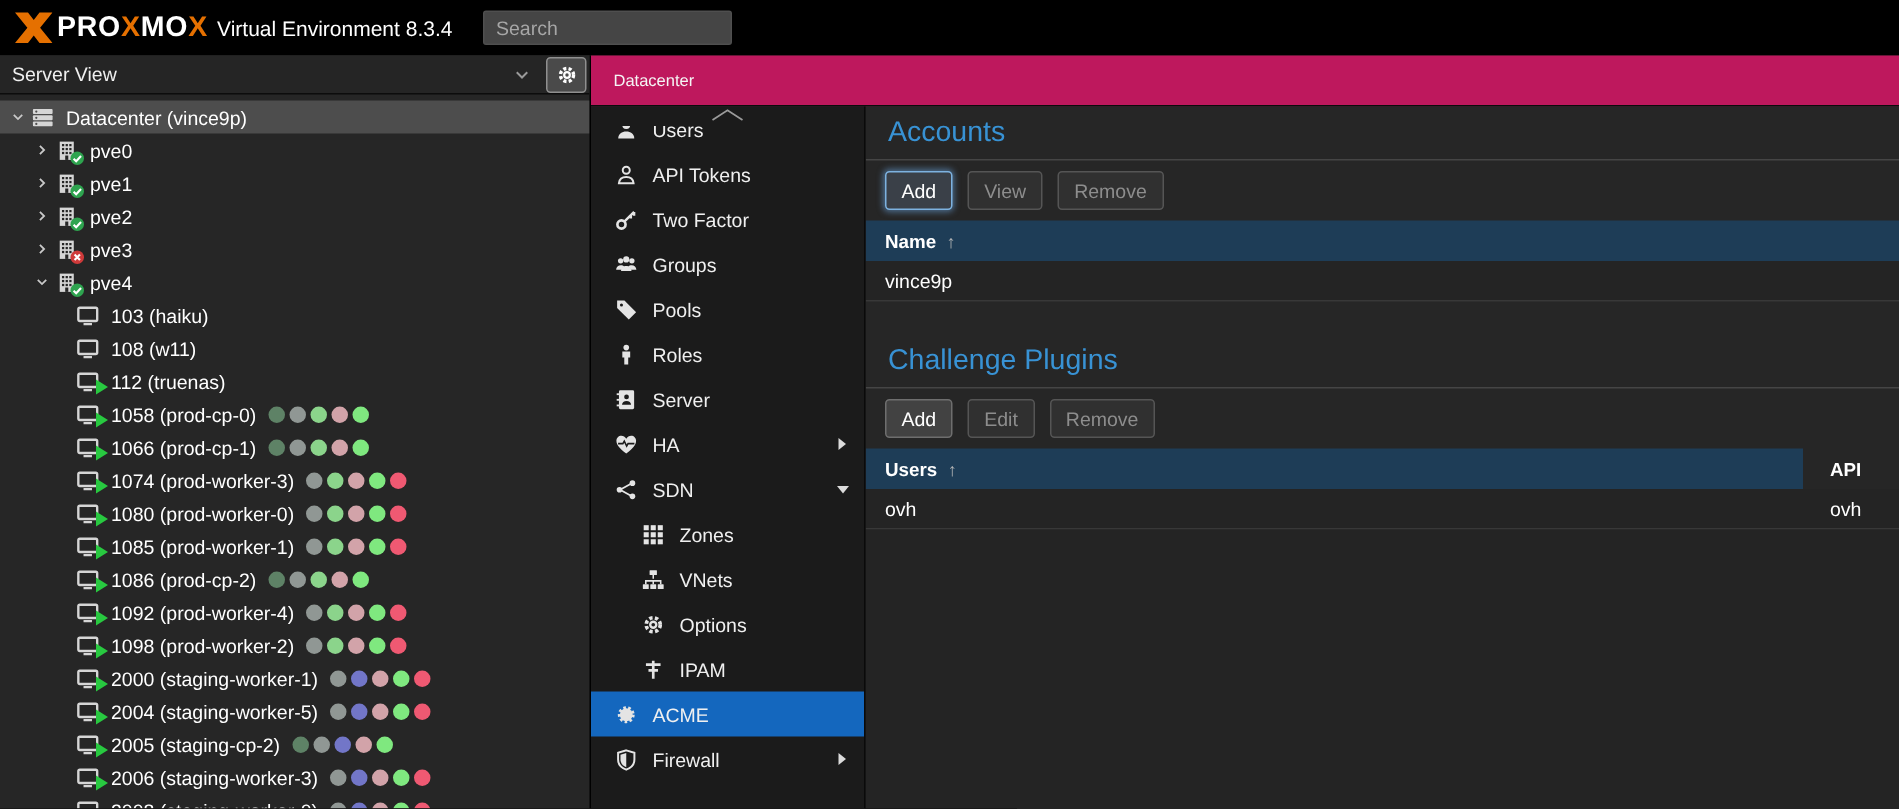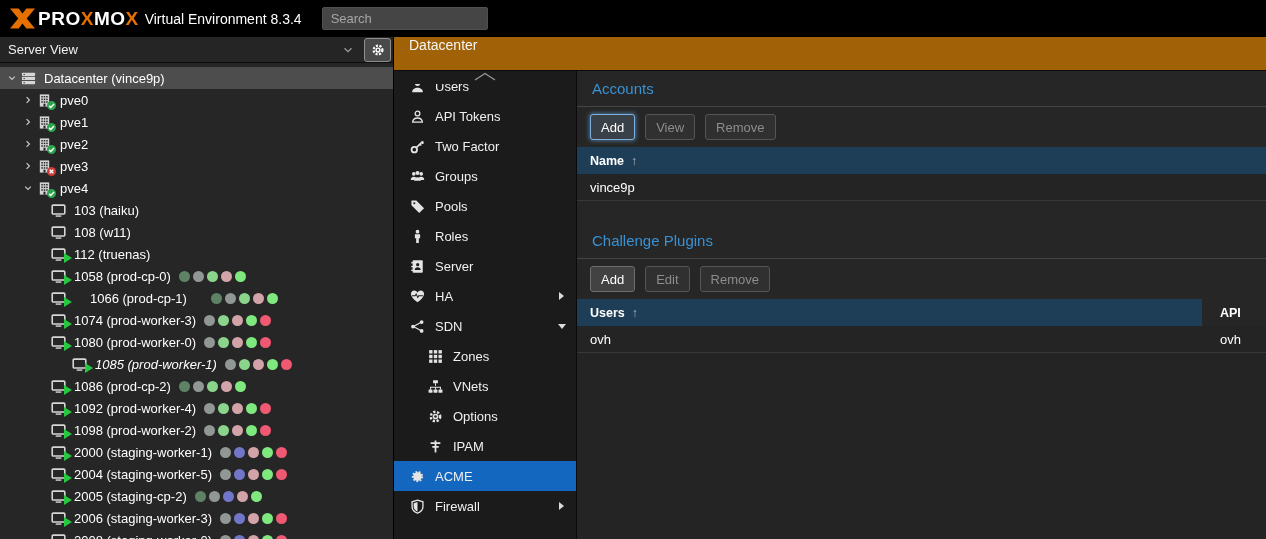--- a/index.html
+++ b/index.html
@@ -39,39 +39,39 @@
   .badge.ok{background:var(--online);}
   .badge.err{background:var(--offline);}
   .badge svg{width:9px;height:9px;}
   .play{position:absolute;right:-5px;bottom:-1px;width:0;height:0;
         border-left:8px solid var(--run_play);border-top:5px solid transparent;border-bottom:5px solid transparent;}
   .tl{margin-left:7px;color:#fff;}
   .tags{display:flex;margin-left:8px;gap:3px;}
   .dot{width:11px;height:11px;border-radius:50%;}
   
   .right{flex:1;display:flex;flex-direction:column;min-width:0;}
-  .right-head{flex:0 0 34px;background:#a16207;border-bottom:1px solid #0c0c0c;display:flex;align-items:flex-start;
-              padding-left:15px;font-size:14px;color:#f5f5f5;}
+  .right-head{flex:0 0 34px;background:#be185d;border-bottom:1px solid #0c0c0c;display:flex;align-items:center;
+              padding-left:15px;font-size:11px;color:#f5f5f5;}
   .right-body{flex:1;display:flex;min-height:0;}
   
   .menu{flex:0 0 183px;width:183px;background:#1b1b1b;border-right:1px solid #0a0a0a;position:relative;overflow:hidden;padding-top:2px;}
   .scroll-up{position:absolute;top:0;left:0;right:0;height:13px;background:#1b1b1b;display:flex;justify-content:center;z-index:2;cursor:pointer;}
   .scroll-up svg{width:28px;height:11px;}
   .mi{height:30px;display:flex;align-items:center;padding:0 8px 0 14px;color:#f0f0f0;cursor:pointer;}
   .mi.first{margin-top:-2px;}
   .mi .ic{width:18px;flex:0 0 18px;margin-right:9px;color:#e4e4e4;}
   .mi.sub{padding-left:32px;}
   .mi.hl{background:var(--hover_row);}
   .mi.sel{background:var(--selection);}
   .ml{flex:1;}
   .arr-r{width:0;height:0;border-left:5px solid #dcdcdc;border-top:4.5px solid transparent;border-bottom:4.5px solid transparent;margin-right:4px;}
   .arr-d{width:0;height:0;border-top:5px solid #dcdcdc;border-left:4.5px solid transparent;border-right:4.5px solid transparent;margin-right:2px;}
   
   .content{flex:1;background:#262626;display:flex;flex-direction:column;min-width:0;}
-  .sect-head{flex:0 0 36px;display:flex;align-items:center;padding-left:15px;font-size:15px;color:var(--accent);
+  .sect-head{flex:0 0 36px;display:flex;align-items:center;padding-left:15px;font-size:19px;color:var(--accent);
              border-bottom:1px solid #454545;}
   .toolbar{flex:0 0 40px;display:flex;align-items:center;gap:10px;padding-left:13px;}
   .btn{height:26px;min-width:36px;padding:0 10px;border-radius:3px;background:#424242;border:1px solid #6e6e6e;
        color:#fff;font-family:"Liberation Sans",sans-serif;font-size:13px;cursor:pointer;}
   .btn.focus{background:#3a4048;border-color:#7db2e0;box-shadow:0 0 4px 1px rgba(110,170,230,.55);}
   .btn.dis{background:#303030;border-color:#555;color:#8d8d8d;cursor:default;}
   .grid-head{flex:0 0 27px;display:flex;}
   .gh-cell{background:var(--header_cell);display:flex;align-items:center;padding-left:13px;font-weight:bold;
            font-size:12.5px;color:#fff;cursor:pointer;}
   .gh-cell.plain{background:#262626;}
@@ -330,21 +330,21 @@
             </span>
             <span class="tl">1058 (prod-cp-0)</span>
             <span class="tags">
               <span class="dot" style="background: rgb(94, 130, 102);"></span>
               <span class="dot" style="background: rgb(144, 151, 148);"></span>
               <span class="dot" style="background: rgb(139, 212, 139);"></span>
               <span class="dot" style="background: rgb(210, 163, 169);"></span>
               <span class="dot" style="background: rgb(127, 232, 127);"></span>
             </span>
           </div>
-          <div class="ti" style="padding-left: 50px; gap: 16px;">
+          <div class="ti" style="padding-left: 50px;">
             <span class="ic">
               <svg viewBox="0 0 16 16">
                 <rect x="1.3" y="2.3" width="13.4" height="9.4" rx="1" fill="none" stroke="currentColor" stroke-width="1.7"></rect>
                 <path d="M5 13.2h6v1.5H5z" fill="currentColor"></path>
               </svg>
               <span class="play"></span>
             </span>
             <span class="tl">1066 (prod-cp-1)</span>
             <span class="tags">
               <span class="dot" style="background: rgb(94, 130, 102);"></span>
@@ -381,21 +381,21 @@
             </span>
             <span class="tl">1080 (prod-worker-0)</span>
             <span class="tags">
               <span class="dot" style="background: rgb(144, 151, 148);"></span>
               <span class="dot" style="background: rgb(139, 212, 139);"></span>
               <span class="dot" style="background: rgb(210, 163, 169);"></span>
               <span class="dot" style="background: rgb(127, 232, 127);"></span>
               <span class="dot" style="background: rgb(239, 89, 114);"></span>
             </span>
           </div>
-          <div class="ti" style="padding-left: 71px; font-style: italic;">
+          <div class="ti" style="padding-left: 50px;">
             <span class="ic">
               <svg viewBox="0 0 16 16">
                 <rect x="1.3" y="2.3" width="13.4" height="9.4" rx="1" fill="none" stroke="currentColor" stroke-width="1.7"></rect>
                 <path d="M5 13.2h6v1.5H5z" fill="currentColor"></path>
               </svg>
               <span class="play"></span>
             </span>
             <span class="tl">1085 (prod-worker-1)</span>
             <span class="tags">
               <span class="dot" style="background: rgb(144, 151, 148);"></span>

